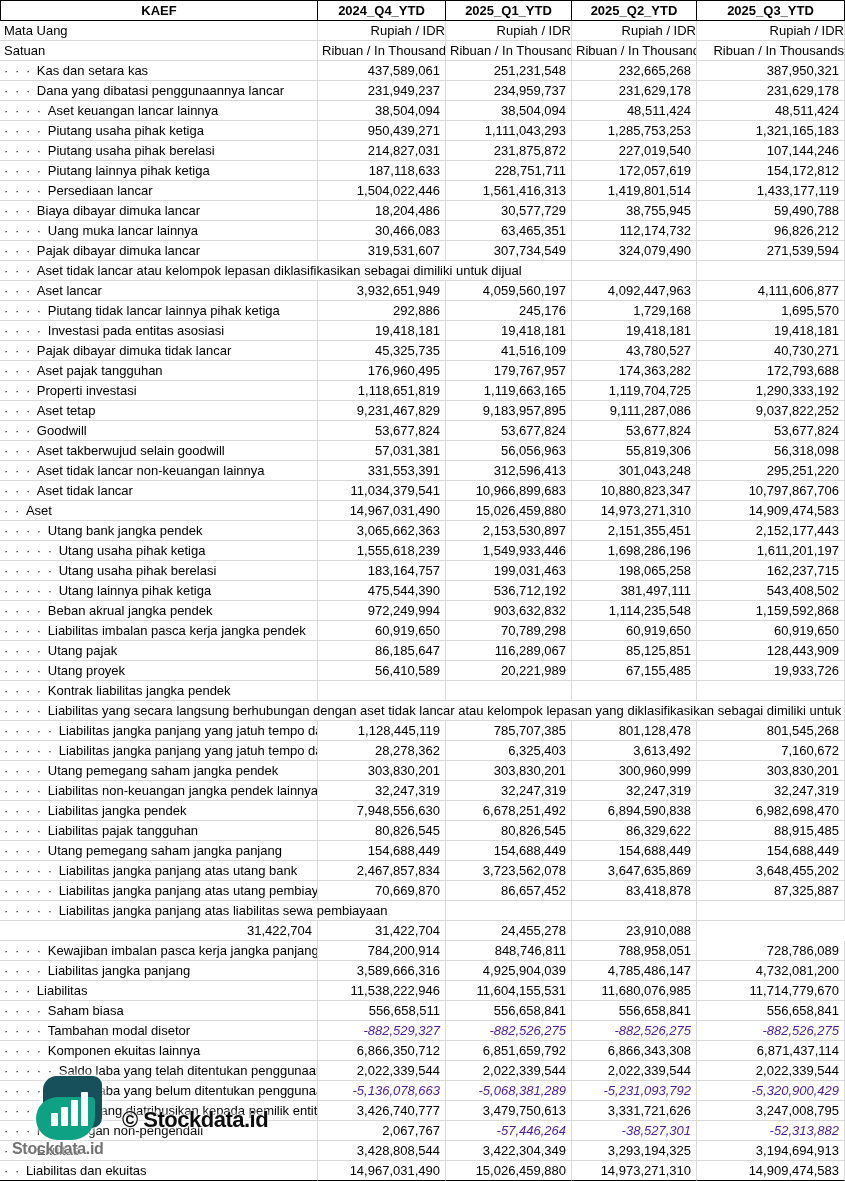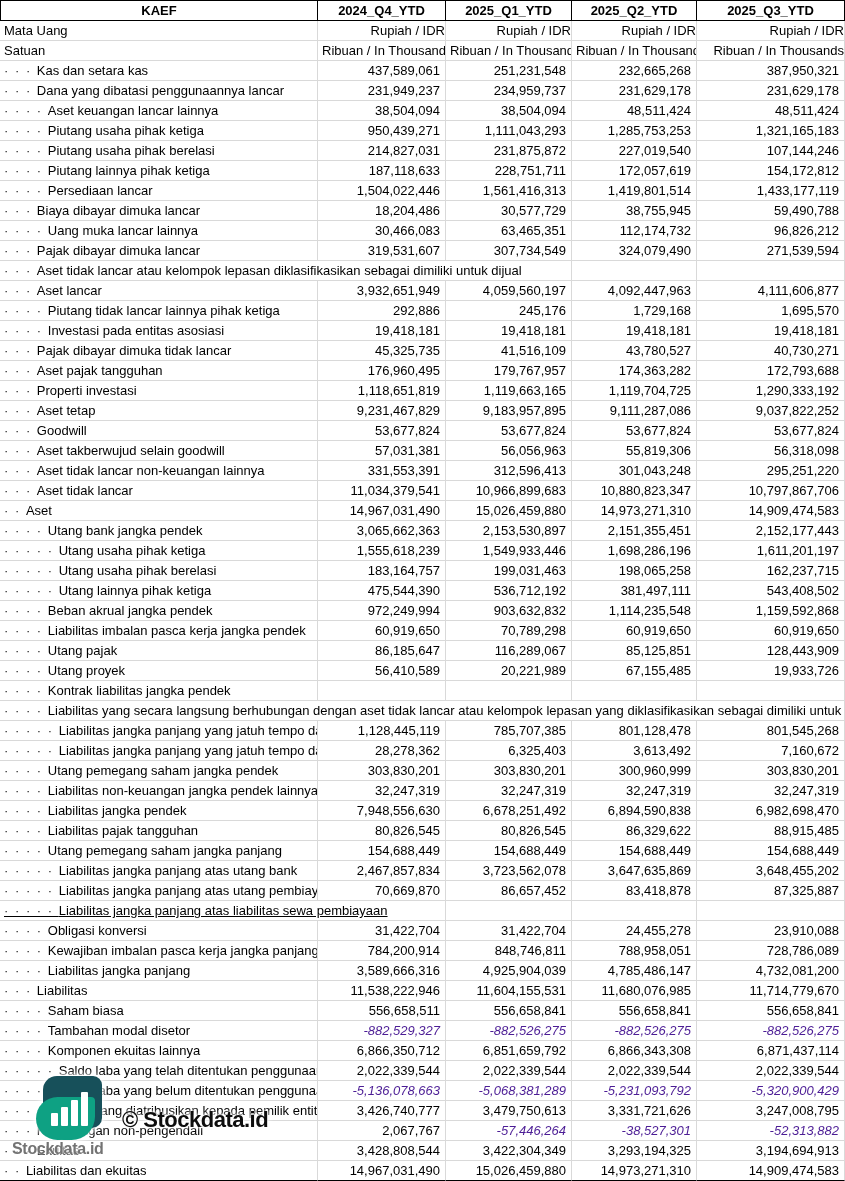--- a/index.html
+++ b/index.html
@@ -368,27 +368,26 @@
         <div class="cell value-cell">3,648,455,202</div>
       </div>
       <div class="grid-row">
         <div class="cell label-cell"><span class="dots">· · · · · </span><span>Liabilitas jangka panjang atas utang pembiayaan</span></div>
         <div class="cell value-cell">70,669,870</div>
         <div class="cell value-cell">86,657,452</div>
         <div class="cell value-cell">83,418,878</div>
         <div class="cell value-cell">87,325,887</div>
       </div>
       <div class="grid-row">
-        <div class="cell label-cell" style="grid-column: span 2; text-decoration: underline;"><span class="dots">· · · · · </span><span>Liabilitas jangka panjang atas liabilitas sewa pembiayaan</span></div>
-        <div class="cell value-cell"></div>
-        <div class="cell value-cell"></div>
-        <div class="cell value-cell"></div>
-      </div>
-      <div class="grid-row">
-        <div class="cell label-cell"><span class="dots">· · · · </span><span>Obligasi konversi</span></div>
+        <div class="cell label-cell" style="grid-column: span 2;"><span class="dots">· · · · · </span><span>Liabilitas jangka panjang atas liabilitas sewa pembiayaan</span></div>
+        <div class="cell value-cell"></div>
+        <div class="cell value-cell"></div>
+        <div class="cell value-cell"></div>
+      </div>
+      <div class="grid-row">
         <div class="cell value-cell">31,422,704</div>
         <div class="cell value-cell">31,422,704</div>
         <div class="cell value-cell">24,455,278</div>
         <div class="cell value-cell">23,910,088</div>
       </div>
       <div class="grid-row">
         <div class="cell label-cell"><span class="dots">· · · · </span><span>Kewajiban imbalan pasca kerja jangka panjang</span></div>
         <div class="cell value-cell">784,200,914</div>
         <div class="cell value-cell">848,746,811</div>
         <div class="cell value-cell">788,958,051</div>

